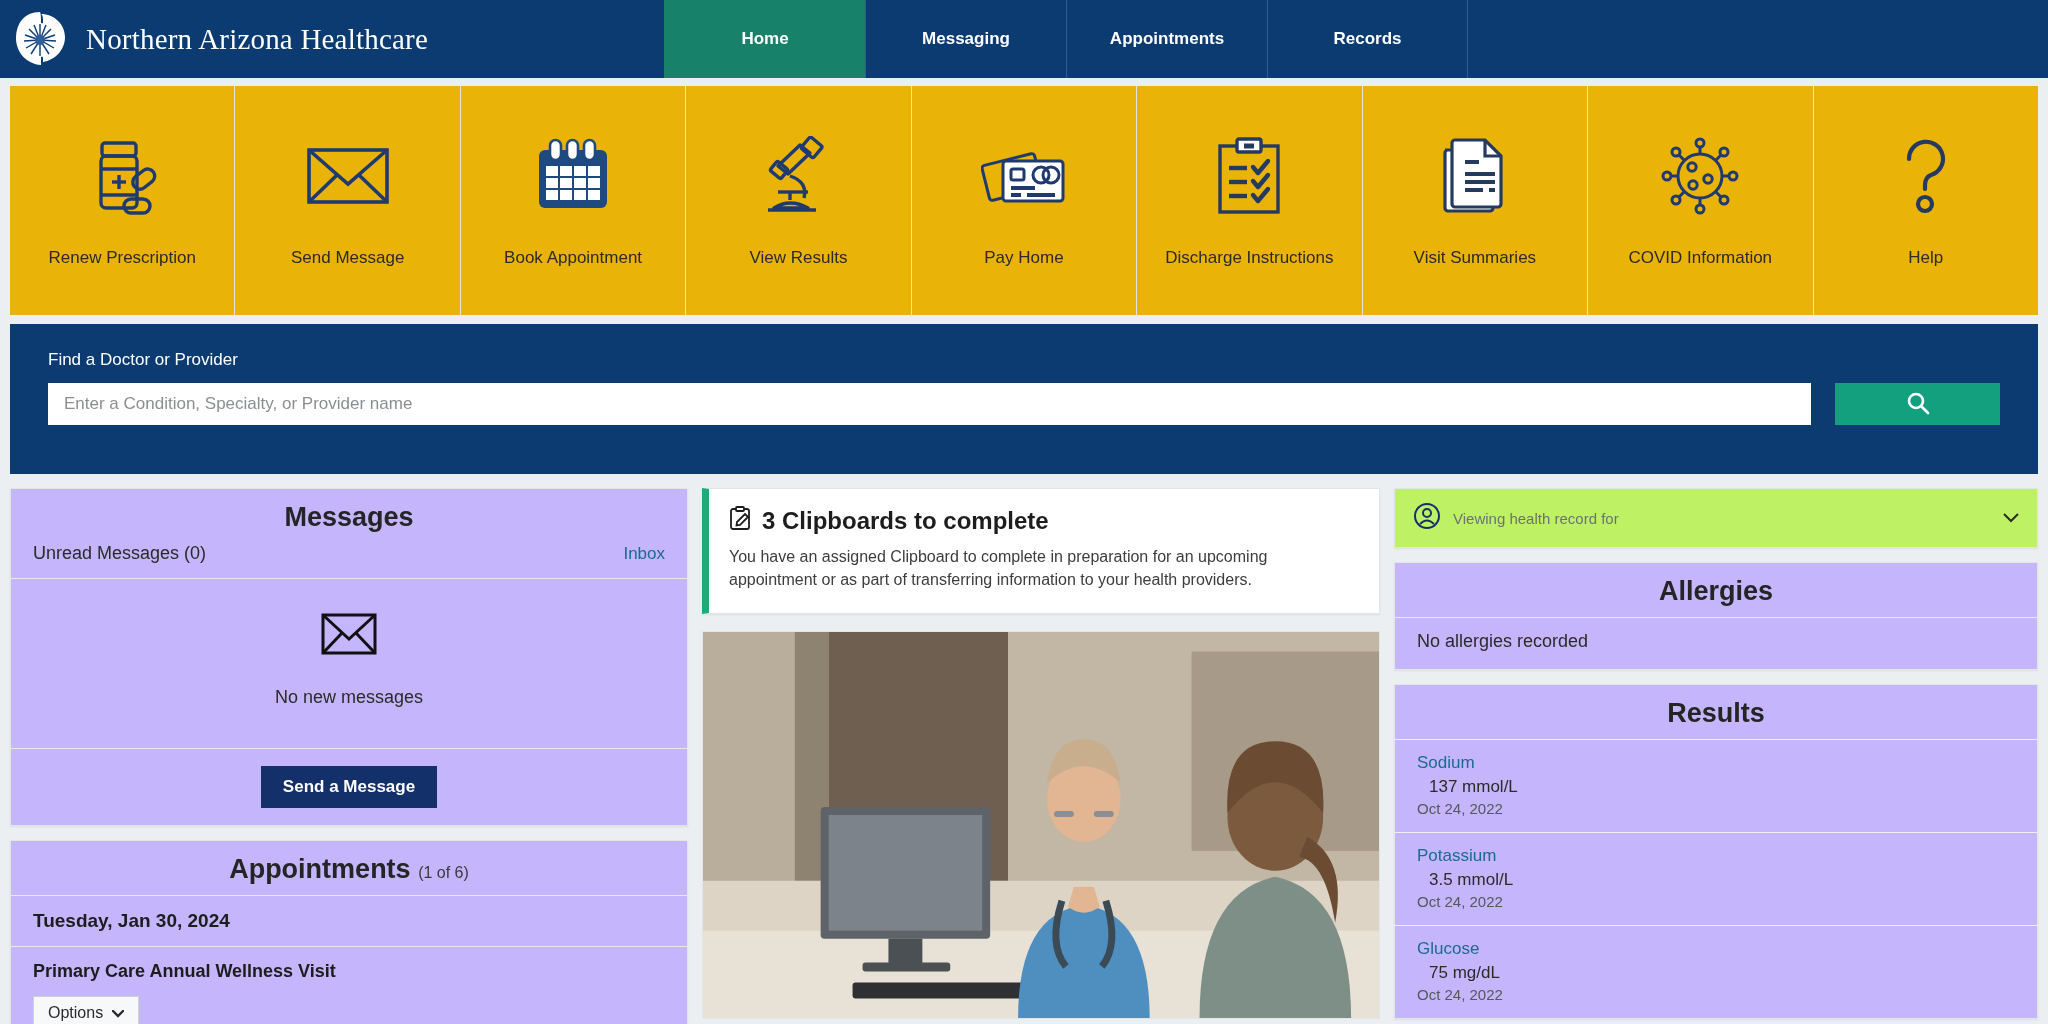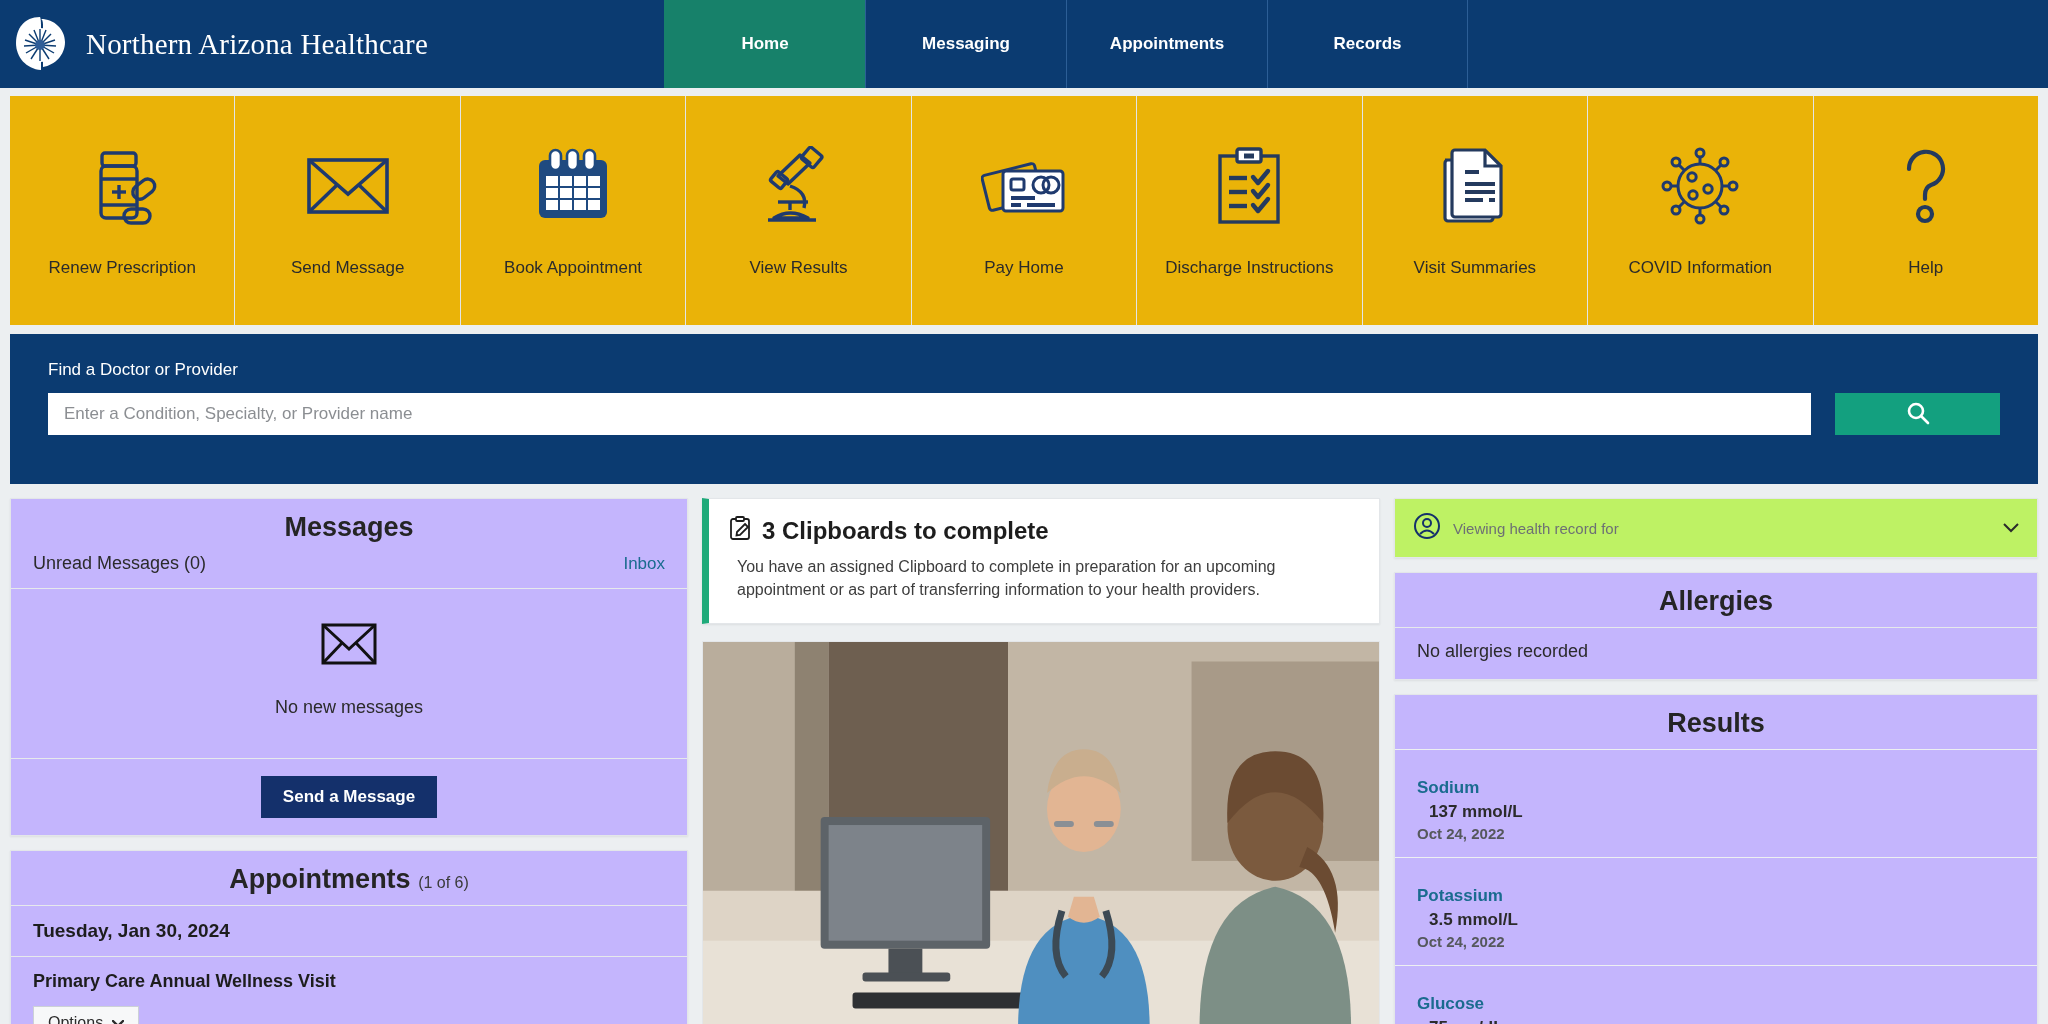--- a/index.html
+++ b/index.html
@@ -4,21 +4,21 @@
 <style>
   * { box-sizing: border-box; margin: 0; padding: 0; }
   html, body {
     width: 2048px; height: 1024px;
     font-family: "Liberation Sans", sans-serif;
     background: #eceff1; overflow: hidden;
   }
 
   
   .topbar {
-    height: 88px; background: #0b3b71;
+    height: 78px; background: #0b3b71;
     display: flex; align-items: stretch; position: relative;
   }
   .brand {
     display: flex; align-items: center; gap: 14px;
     padding-left: 10px; width: 664px; flex: none;
   }
   .logo-mark { width: 62px; height: 62px; flex: none; }
   .brand-name {
     color: #ffffff; font-family: "Liberation Serif", serif;
     font-size: 29px; letter-spacing: .2px; white-space: nowrap;
@@ -118,35 +118,35 @@
   
   .clip-card {
     background: #ffffff; border: 1px solid #e3e6e9;
     border-left: 7px solid #1faa7a; padding: 17px 22px 22px 20px;
     box-shadow: 0 1px 2px rgba(0,0,0,.07);
   }
   .clip-head {
     display: flex; align-items: center; gap: 11px;
     font-size: 24px; font-weight: bold; color: #1d1d1d; margin-bottom: 9px;
   }
-  .clip-desc { font-size: 16px; color: #3d3d3d; line-height: 1.45; margin-left: 8px; }
+  .clip-desc { font-size: 16px; color: #3d3d3d; line-height: 1.45; }
   .photo {
     margin-top: 17px; height: 388px; width: 100%;
     border: 1px solid #e3e6e9; background: #c8bdb0; position: relative; overflow: hidden;
   }
 
   
   .patient-bar {
     background: #bef264; border: 1px solid #e3e6e9; height: 60px;
     display: flex; align-items: center; gap: 12px; padding: 0 18px 0 18px;
     box-shadow: 0 1px 2px rgba(0,0,0,.07); cursor: pointer;
   }
   .patient-label { flex: 1 1 auto; font-size: 15px; color: #6d7074; }
   .allergy-text { padding: 13px 22px 17px 22px; font-size: 18px; color: #2b2b2b; }
-  .result-item { padding: 28px 22px 15px 22px; border-top: 1px solid #edf0f2; font-weight: bold; }
+  .result-item { padding: 13px 22px 15px 22px; border-top: 1px solid #edf0f2; }
   .result-name { color: #1a6b8f; font-size: 17px; cursor: pointer; margin-bottom: 4px; }
   .result-value { font-size: 17px; color: #2b2b2b; margin-bottom: 3px; margin-left: 12px; }
   .result-date { font-size: 15px; color: #55585c; }
 </style>
 </head>
 <body>
 
 <div class="topbar">
   <div class="brand">
     <span class="logo-mark">

